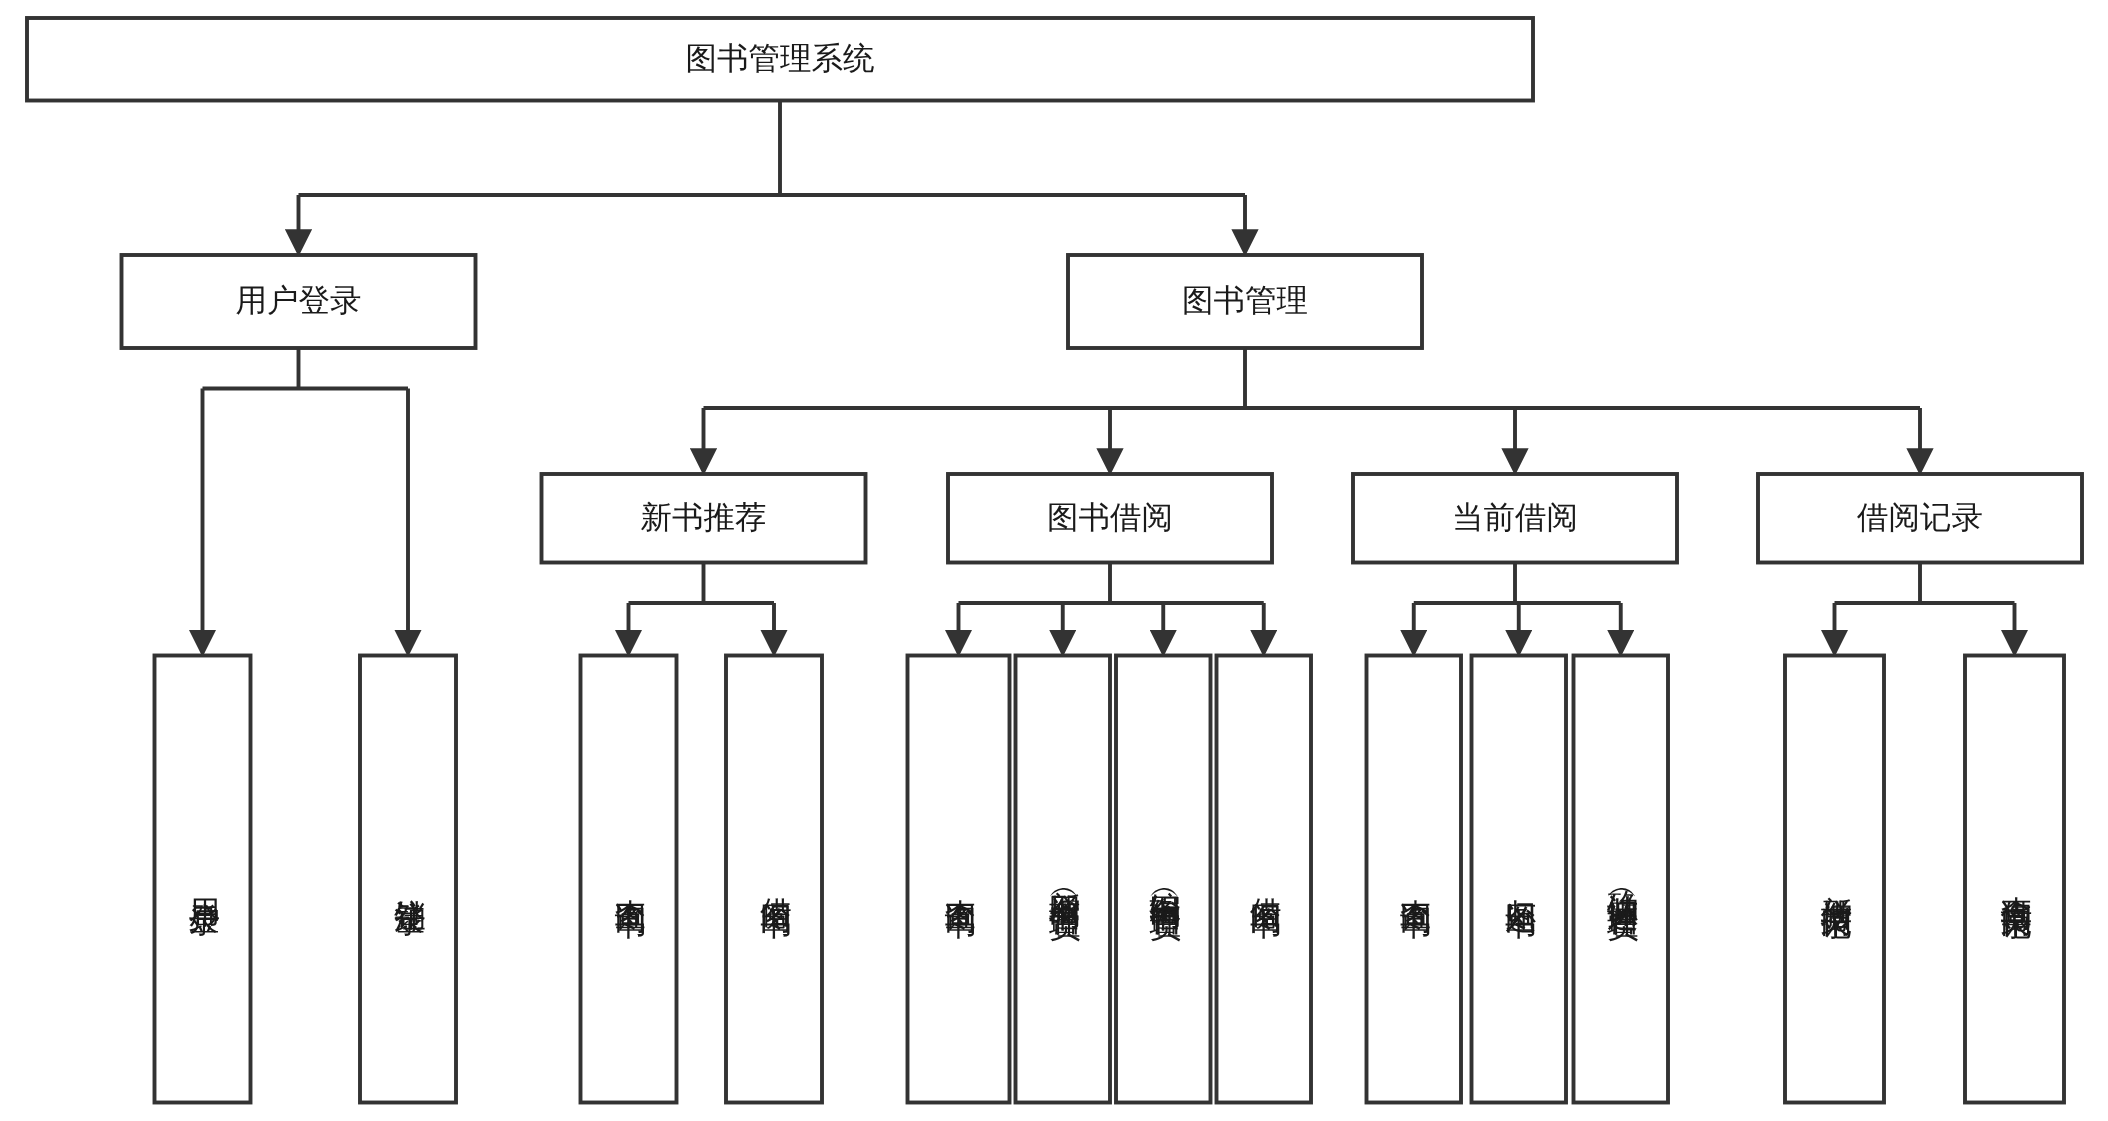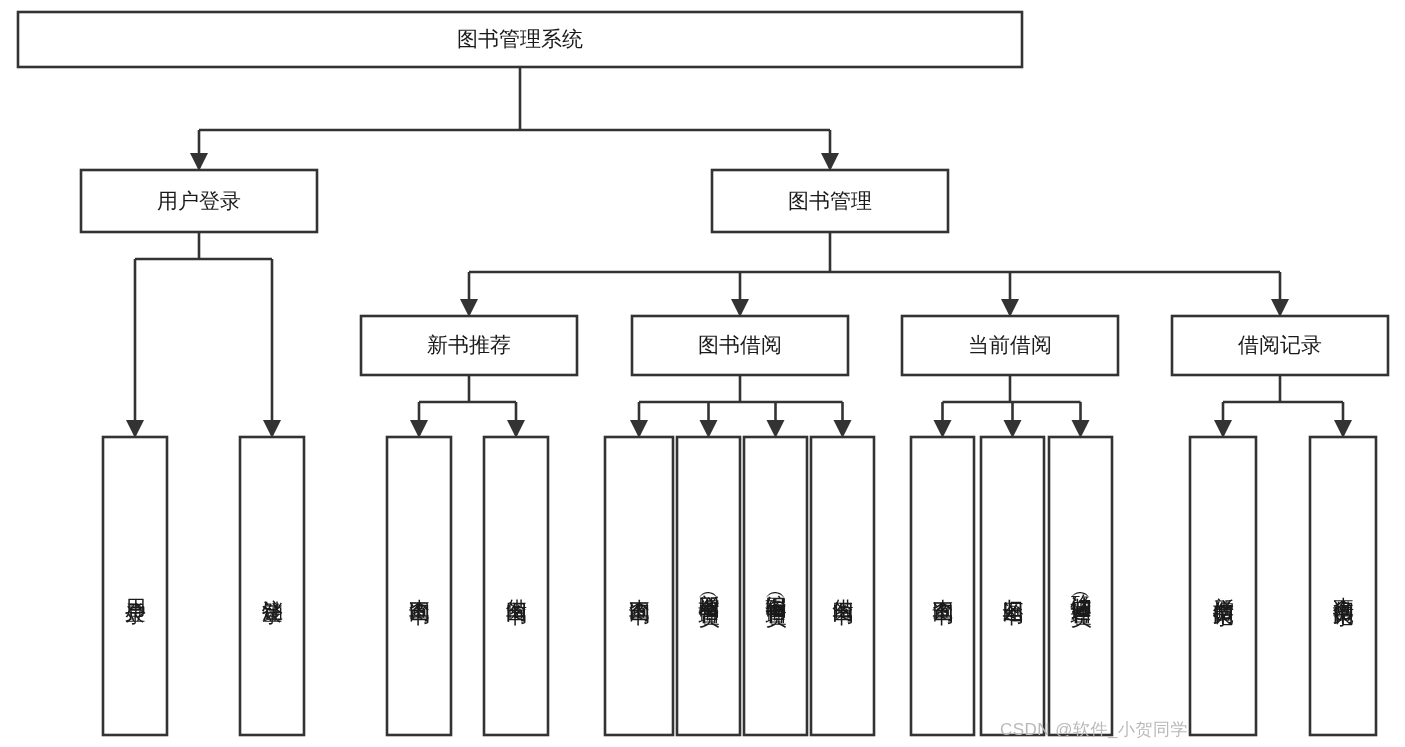--- a/index.html
+++ b/index.html
@@ -204,14 +204,13 @@
         <span class="leaf-label">确认归还（管理员）</span>
       </div>
       <div class="leafbox" style="left: 1190px; top: 437px; width: 66px; height: 298px;">
         <span class="leaf-label">新增借阅记录</span>
       </div>
       <div class="leafbox" style="left: 1310px; top: 437px; width: 66px; height: 298px;">
         <span class="leaf-label">查询借阅记录</span>
       </div>
     </div>
 
-  <div class="watermark">CSDN @软件_小贺同学</div>
 </div>
 
 </body></html>

